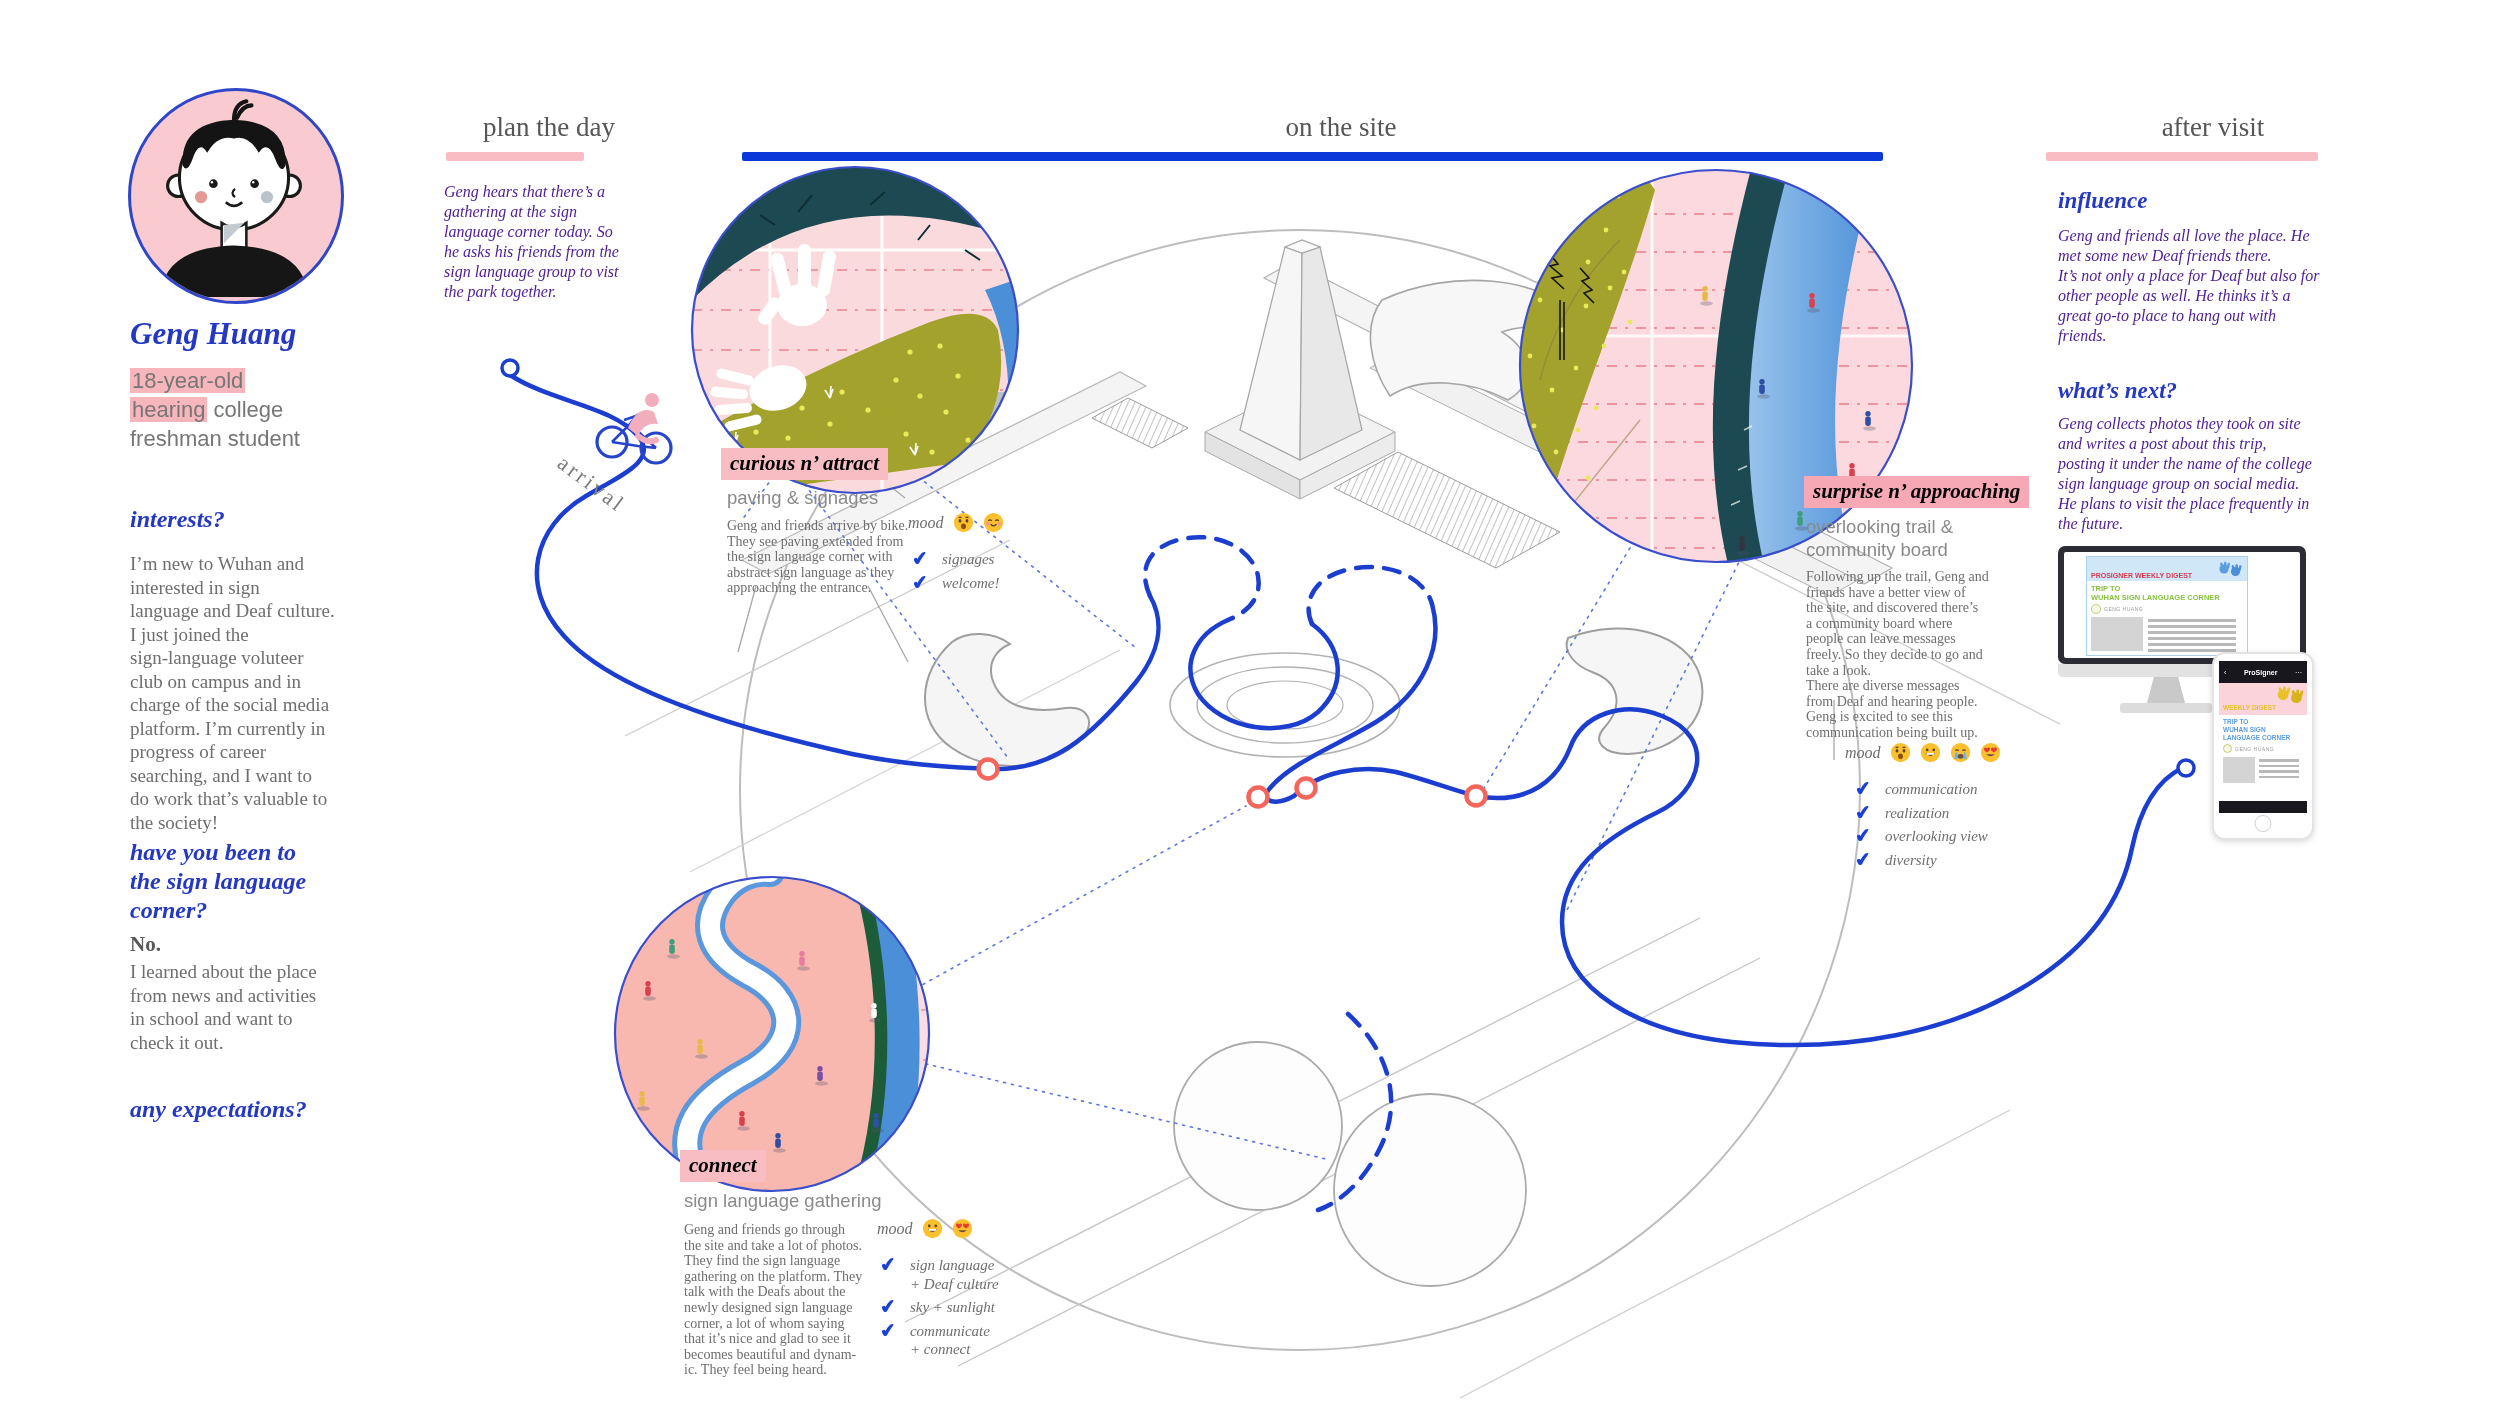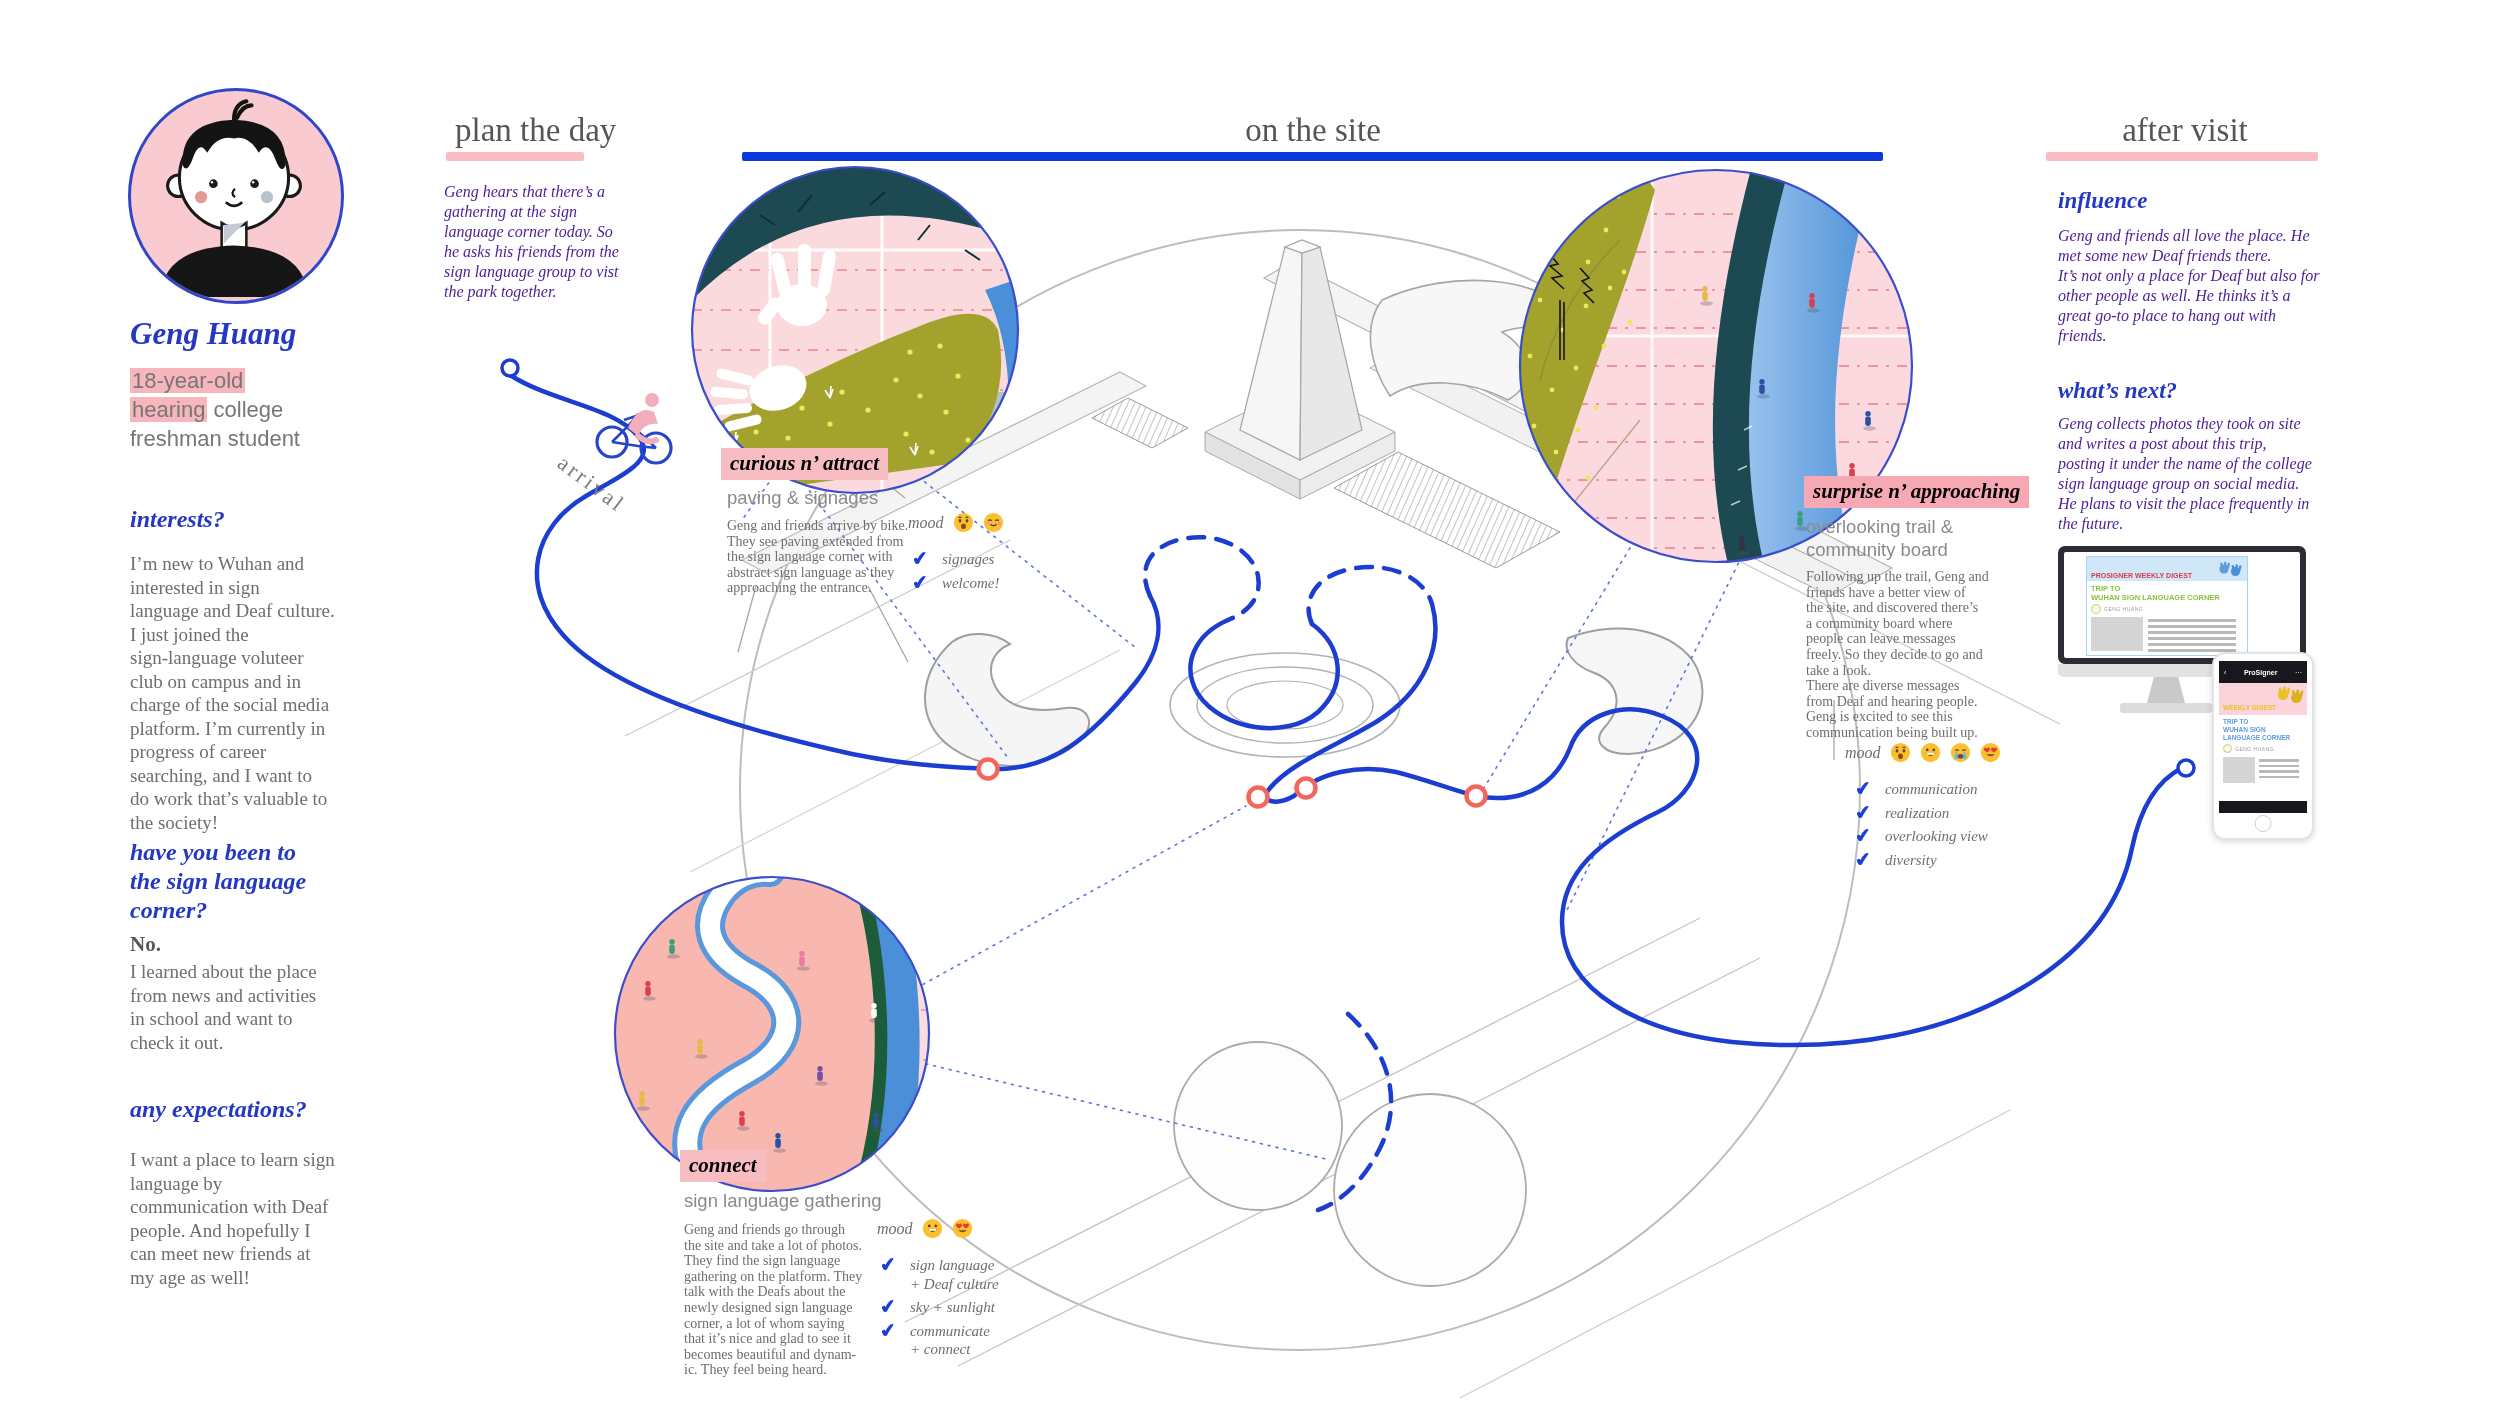--- a/index.html
+++ b/index.html
@@ -11,21 +11,21 @@
   .avatar{left:128px;top:88px;width:210px;height:210px;border-radius:50%;
           border:3px solid #2f46c8;background:#f9cbd0;overflow:hidden;}
   .persona-name{left:130px;top:316px;font-style:italic;font-weight:700;font-size:31px;color:#2438c4;}
   .descriptor{left:130px;top:366px;font-family:"Liberation Sans",sans-serif;font-size:22px;
               line-height:29px;color:#767676;}
   .hl{background:#f6b6bb;padding:0 2px;}
   .q-head{font-style:italic;font-weight:700;font-size:24px;line-height:29px;color:#2438c4;white-space:pre-line;}
   .p-body{font-size:19px;line-height:23.5px;color:#6e6e6e;white-space:pre-line;}
   .no-answer{font-weight:700;font-size:21px;color:#585858;}
   
-  .col-title{font-size:33px;color:#565656;}
+  .col-title{font-size:27px;color:#565656;margin-left:28px;}
   .bar{height:9px;border-radius:2px;}
   .bar-pink{background:#f8bcc2;}
   .bar-blue{background:#0b38d8;}
   .italic-body{font-style:italic;font-size:16px;line-height:20px;color:#4c1d95;white-space:pre-line;}
   
   .tag{display:inline-block;background:#f8bdc3;color:#000000;font-style:italic;font-weight:700;
        font-size:21px;padding:3px 9px 4px;}
   .tag-deep{background:#f6a8b4;}
   .stop-sub{font-family:"Liberation Sans",sans-serif;font-size:18.5px;line-height:23px;color:#8a8a8a;
             white-space:pre-line;}
@@ -398,26 +398,20 @@
 <div class="abs q-head" style="left:130px;top:838px;">have you been to
 the sign language
 corner?</div>
 <div class="abs no-answer" style="left:130px;top:932px;">No.</div>
 <div class="abs p-body" style="left:130px;top:960px;">I learned about the place
 from news and activities
 in school and want to
 check it out.</div>
 
 <div class="abs q-head" style="left:130px;top:1095px;">any expectations?</div>
-<div class="abs p-body" style="left:130px;top:1148px;">I want a place to learn sign
-language by
-communication with Deaf
-people. And hopefully I
-can meet new friends at
-my age as well!</div>
 
 <div class="abs col-title" style="left:455px;top:112px;">plan the day</div>
 <div class="abs bar bar-pink" style="left:446px;top:152px;width:138px;"></div>
 <div class="abs italic-body" style="left:444px;top:182px;">Geng hears that there’s a
 gathering at the sign
 language corner today. So
 he asks his friends from the
 sign language group to vist
 the park together.</div>
 

